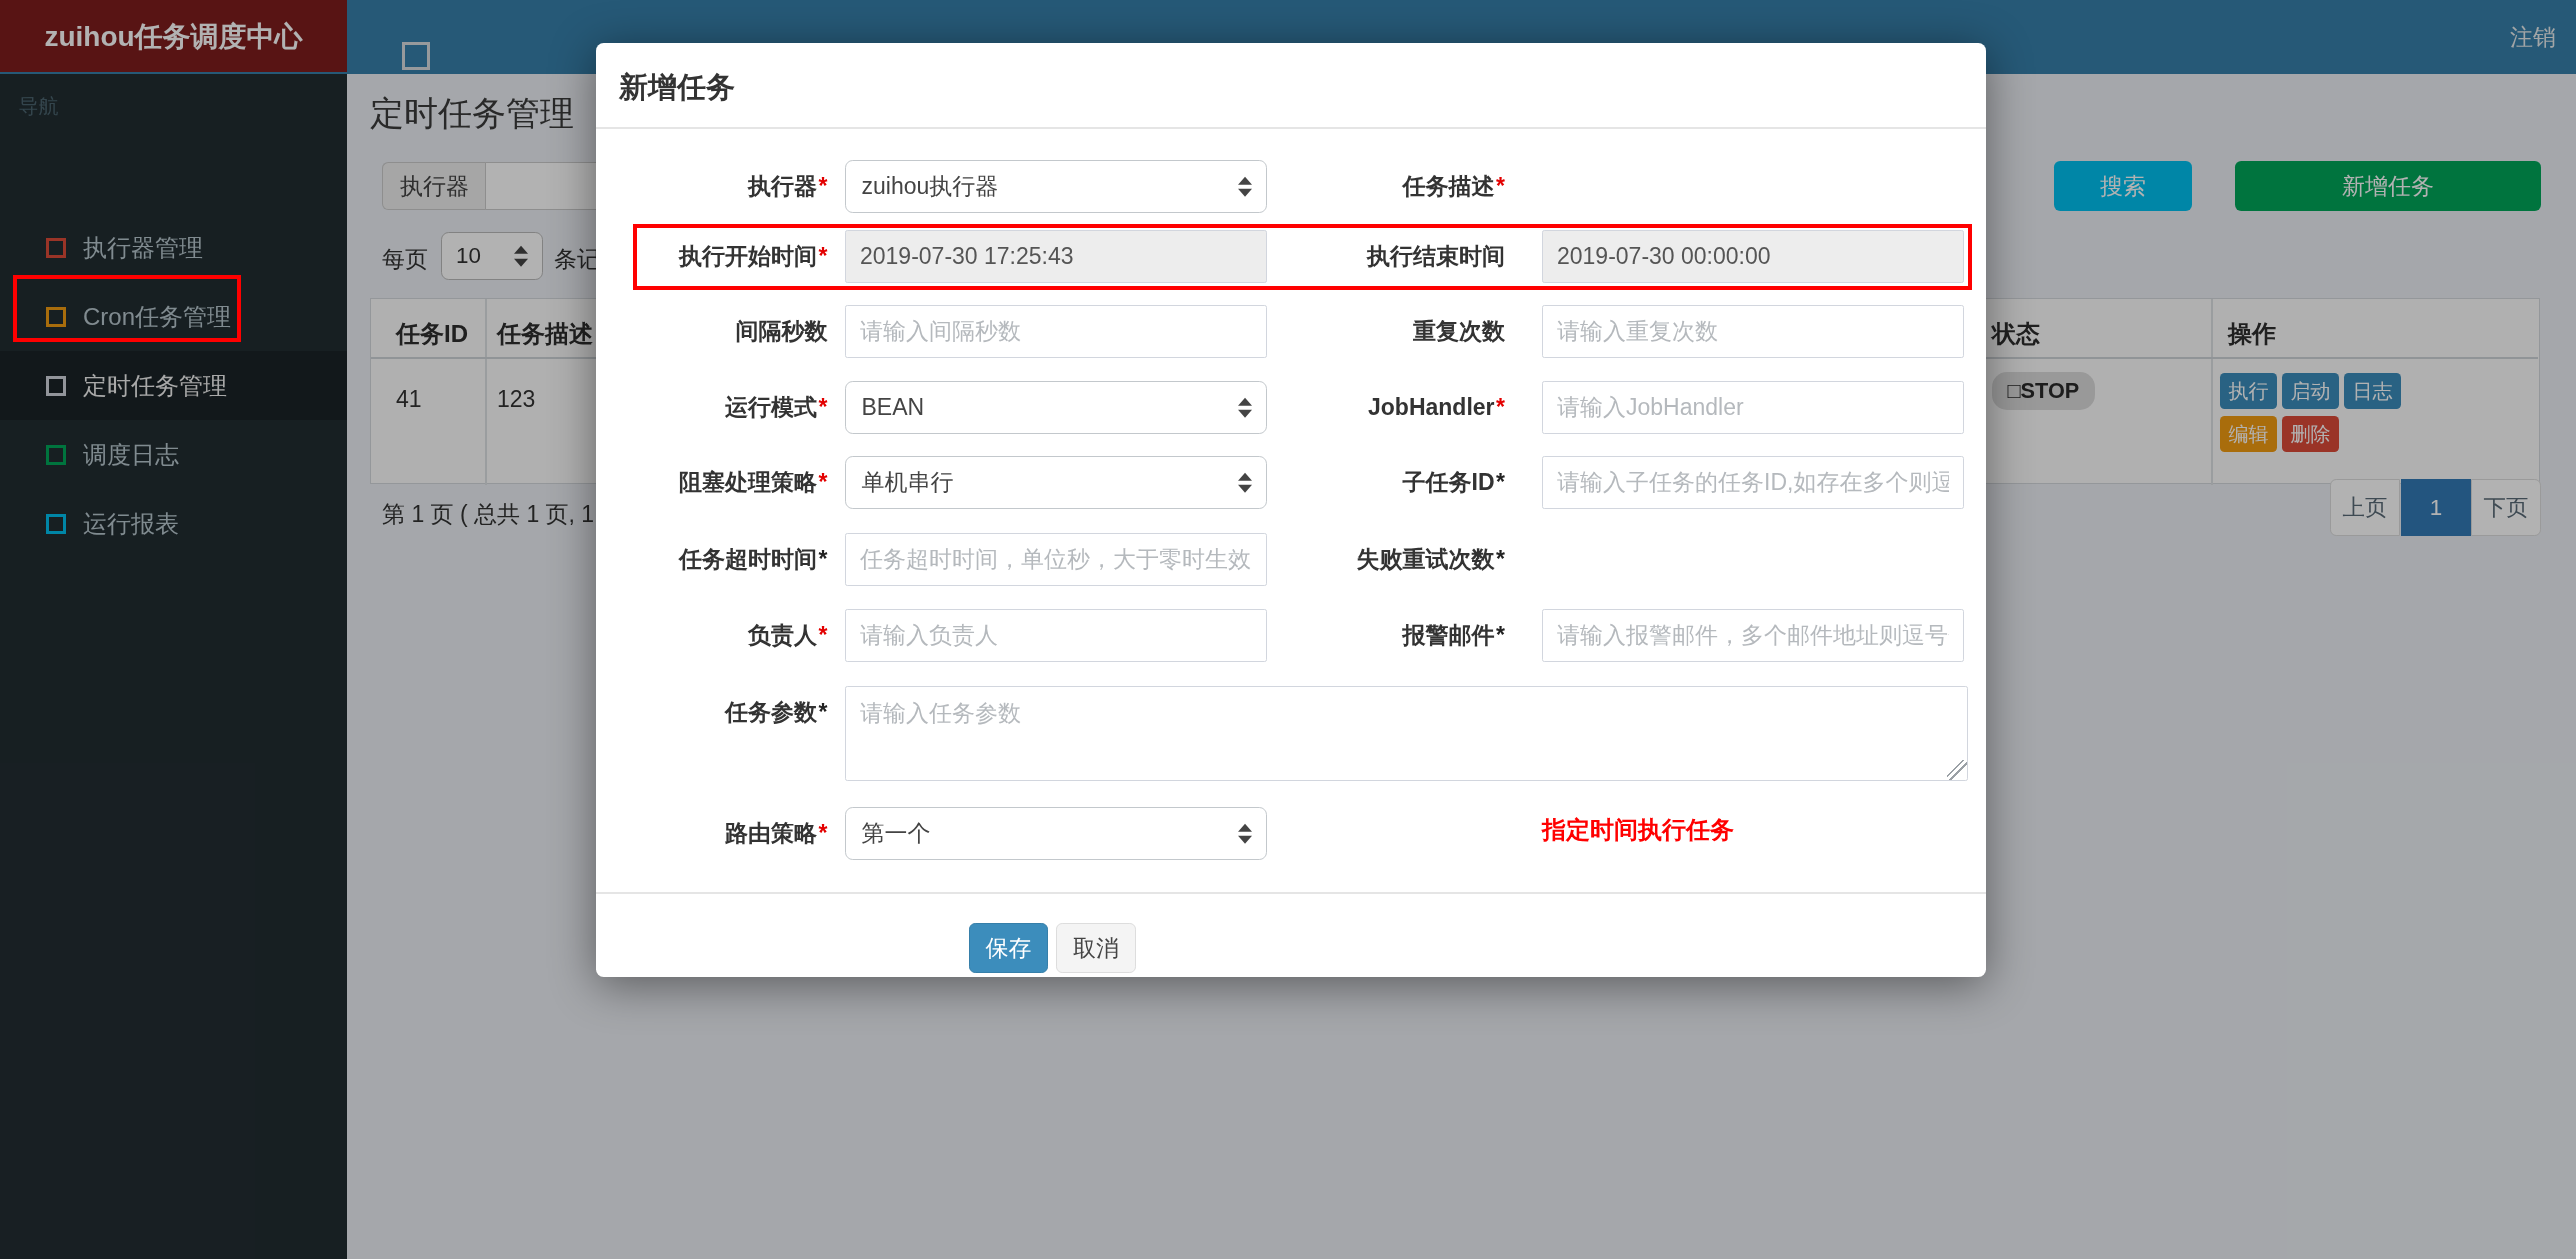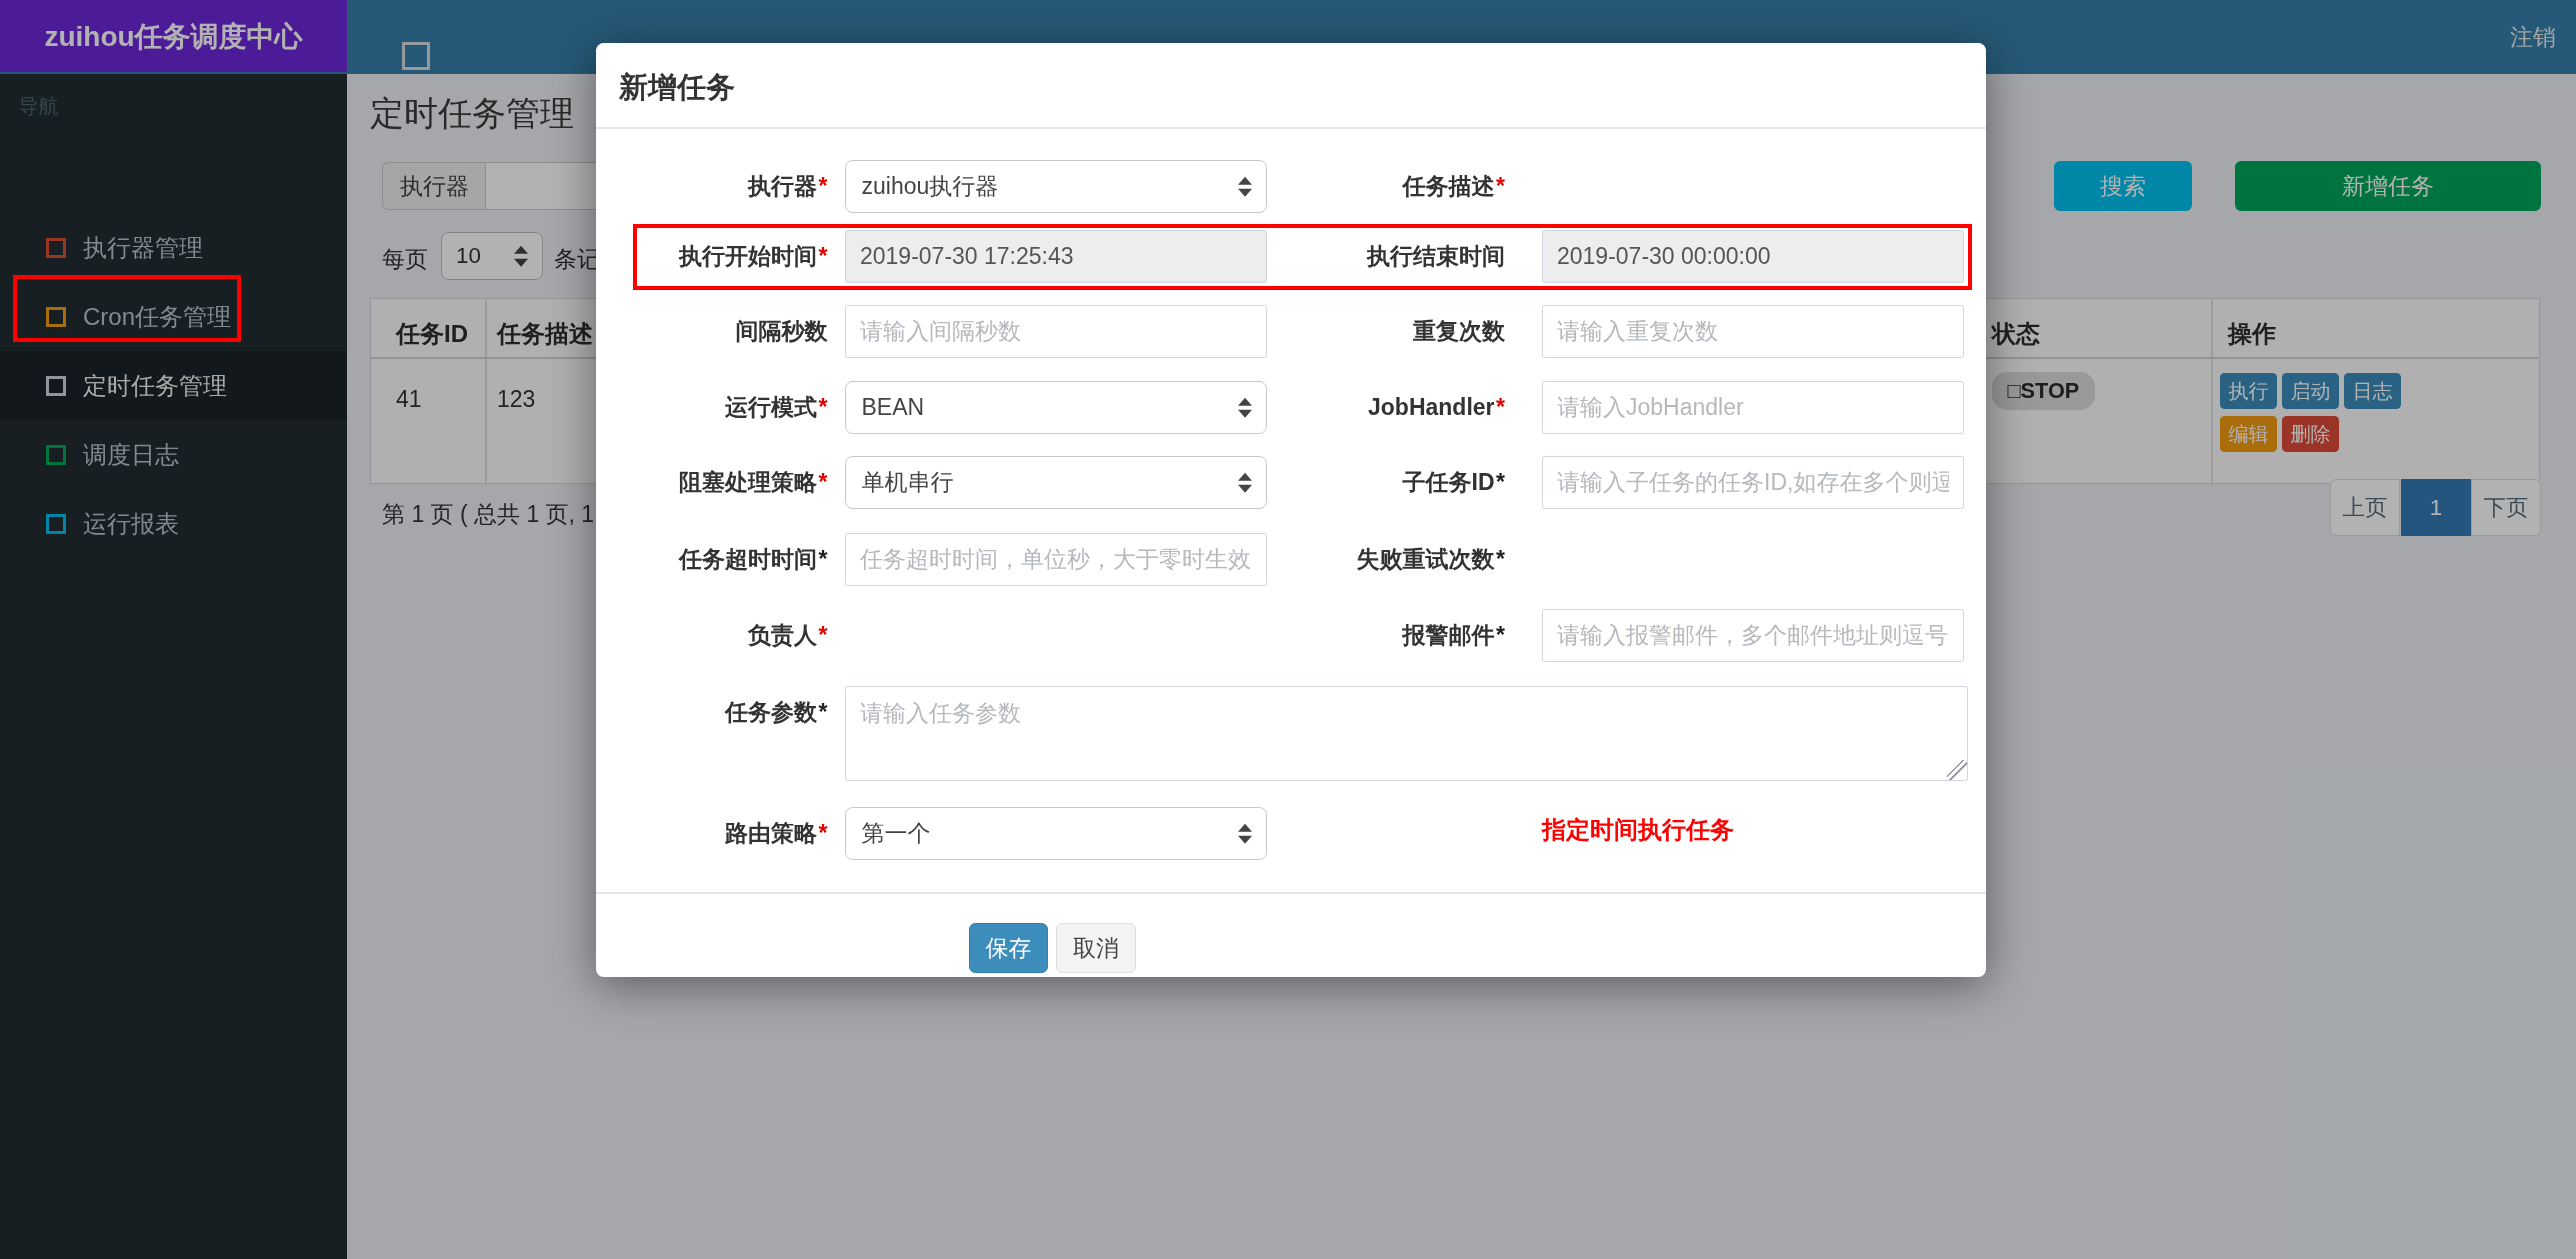--- a/index.html
+++ b/index.html
@@ -5,21 +5,21 @@
   * { margin:0; padding:0; box-sizing:border-box; }
   html,body { background:#888; }
   #screen {
     position:relative; width:2576px; height:1259px; overflow:hidden;
     font-family:"Liberation Sans","DejaVu Sans",sans-serif; background:#ecf0f5;
   }
   .abs { position:absolute; }
 
   
   #topbar { left:0; top:0; width:2576px; height:74px; background:#3780ab; }
-  #logo { left:0; top:0; width:347px; height:72px; background:#6d28d9;
+  #logo { left:0; top:0; width:347px; height:72px; background:#7f1d1d;
           color:#fff; font-size:28px; font-weight:bold; line-height:74px; text-align:center; }
   #toggle-box { left:402px; top:42px; width:28px; height:28px; border:3.9px solid #d8dde0; }
   #logout { right:20px; top:21.7px; font-size:23px; color:#e8ecee; line-height:31px; }
 
   
   #sidebar { left:0; top:74px; width:347px; height:1185px; background:#222d32; }
   #nav-label { left:18.6px; top:18.6px; font-size:20px; color:#4b646f; }
   .nav-item { left:0; width:347px; height:69px; display:flex; align-items:center; color:#b8c7ce; font-size:24px; cursor:pointer; }
   .nav-item.active { background:#1a2327; color:#f2f2f2; }
   .nav-icon { display:inline-block; width:20px; height:20px; border:3.1px solid; margin-left:46px; margin-right:17px; flex:none; }
@@ -219,20 +219,21 @@
         </span>
     </div>
     <div class="abs flabel R" style="top:413px"><span>子任务ID</span><span class="star dark">*</span></div>
     <div class="abs fctl R" style="top:413px"><input class="finput" placeholder="请输入子任务的任务ID,如存在多个则逗号分隔" style=""></div>
 
     <div class="abs flabel L" style="top:490px"><span>任务超时时间</span><span class="star dark">*</span></div>
     <div class="abs fctl L" style="top:490px"><input class="finput" placeholder="任务超时时间，单位秒，大于零时生效" style=""></div>
     <div class="abs flabel R" style="top:490px"><span>失败重试次数</span><span class="star dark">*</span></div>
 
     <div class="abs flabel L" style="top:566px"><span>负责人</span><span class="star red">*</span></div>
+    <div class="abs fctl L" style="top:566px"><input class="finput" placeholder="请输入负责人" style=""></div>
     <div class="abs flabel R" style="top:566px"><span>报警邮件</span><span class="star dark">*</span></div>
     <div class="abs fctl R" style="top:566px"><input class="finput" placeholder="请输入报警邮件，多个邮件地址则逗号分隔" style=""></div>
 
     <div class="abs flabel L" style="top:643px"><span>任务参数</span><span class="star dark">*</span></div>
     <div class="abs" id="task-param-textarea"><textarea placeholder="请输入任务参数" style=""></textarea></div>
 
     <div class="abs flabel L" style="top:764px"><span>路由策略</span><span class="star red">*</span></div>
     <div class="abs fctl fselect L" style="top:764px">
       <span>第一个</span>
       <span class="spin">

